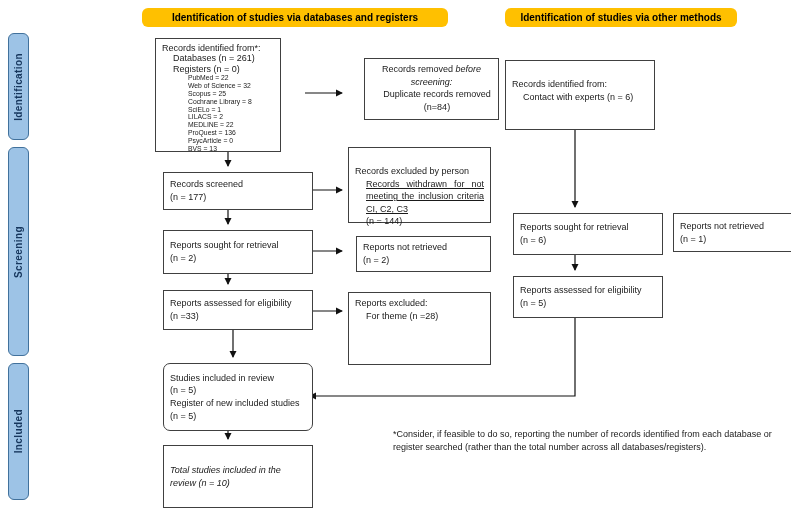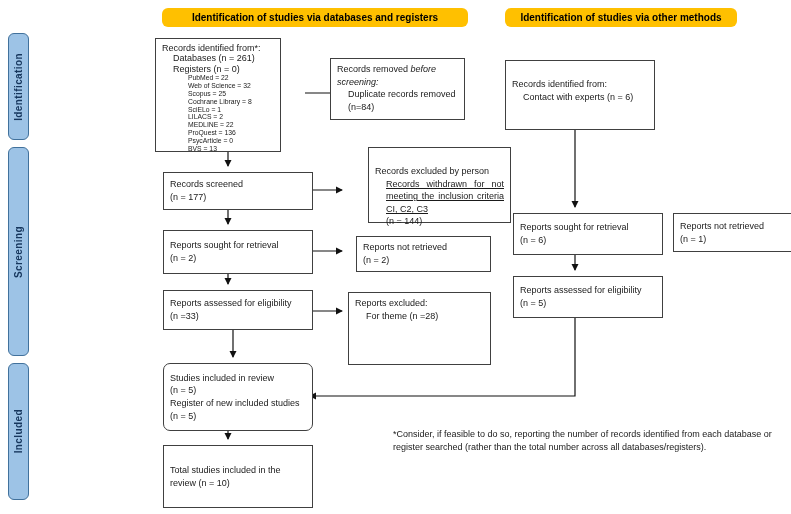--- a/index.html
+++ b/index.html
@@ -47,21 +47,21 @@
       <line x1="305" y1="311" x2="342" y2="311" marker-end="url(#ah)"></line>
       <line x1="233" y1="330" x2="233" y2="357" marker-end="url(#ah)"></line>
       <line x1="228" y1="431" x2="228" y2="439" marker-end="url(#ah)"></line>
       <line x1="575" y1="130" x2="575" y2="207" marker-end="url(#ah)"></line>
       <line x1="655" y1="233" x2="659" y2="233" marker-end="url(#ah)"></line>
       <line x1="575" y1="255" x2="575" y2="270" marker-end="url(#ah)"></line>
       <polyline points="575,318 575,396 310,396" marker-end="url(#ah)"></polyline>
     </g>
   </svg>
 
-  <div class="hdr" style="left:162px;top:8px;width:306px;height:19px;">Identification of studies via databases and registers</div>
+  <div class="hdr" style="left:142px;top:8px;width:306px;height:19px;">Identification of studies via databases and registers</div>
   <div class="hdr" style="left:505px;top:8px;width:232px;height:19px;">Identification of studies via other methods</div>
 
   <div class="side" style="left:8px;top:33px;width:21px;height:107px;">
     <span>Identification</span>
   </div>
   <div class="side" style="left:8px;top:147px;width:21px;height:209px;">
     <span>Screening</span>
   </div>
   <div class="side" style="left:8px;top:363px;width:21px;height:137px;">
     <span>Included</span>
@@ -100,33 +100,33 @@
     <div>(n =33)</div>
   </div>
 
   <div class="box center" style="left:155px;top:363px;width:150px;height:68px;border-radius:7px;">
     <div>Studies included in review</div>
     <div>(n = 5)</div>
     <div>Register of new included studies</div>
     <div>(n = 5)</div>
   </div>
 
-  <div class="box center" style="left:155px;top:445px;width:150px;height:63px;">
+  <div class="box center" style="left:155px;top:445px;width:150px;height:63px;font-style:italic;">
     <div>Total studies included in the review (n = 10)</div>
   </div>
 
-  <div class="box" style="left:330px;top:58px;width:135px;height:62px;">
+  <div class="box" style="left:364px;top:58px;width:135px;height:62px;text-align:center;">
     <div>
       <span>Records removed </span><span class="it">before screening:</span>
     </div>
     <div class="ind1">Duplicate records removed</div>
     <div class="ind1">(n=84)</div>
   </div>
 
-  <div class="box pt10" style="left:348px;top:147px;width:143px;height:76px;margin-left:20px;">
+  <div class="box pt10" style="left:348px;top:147px;width:143px;height:76px;">
     <div>Records excluded by person</div>
     <div class="ind1 just">Records withdrawn for not meeting the inclusion criteria CI, C2, C3</div>
     <div class="ind1">(n = 144)</div>
   </div>
 
   <div class="box center" style="left:348px;top:236px;width:135px;height:36px;">
     <div>Reports not retrieved</div>
     <div>(n = 2)</div>
   </div>
 

